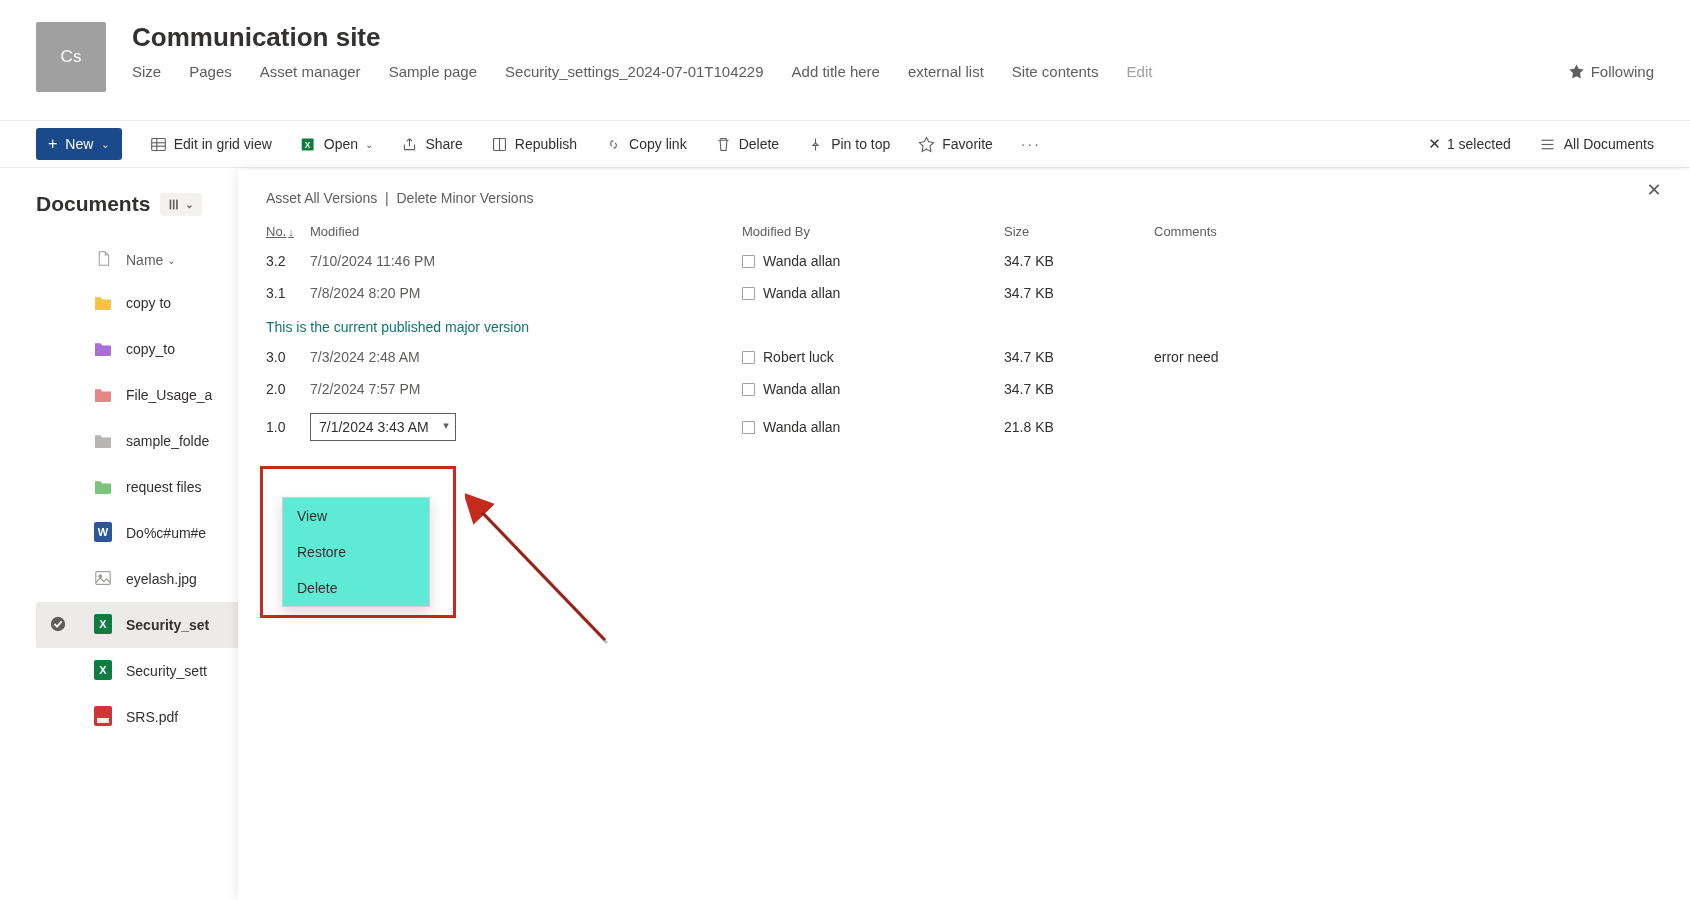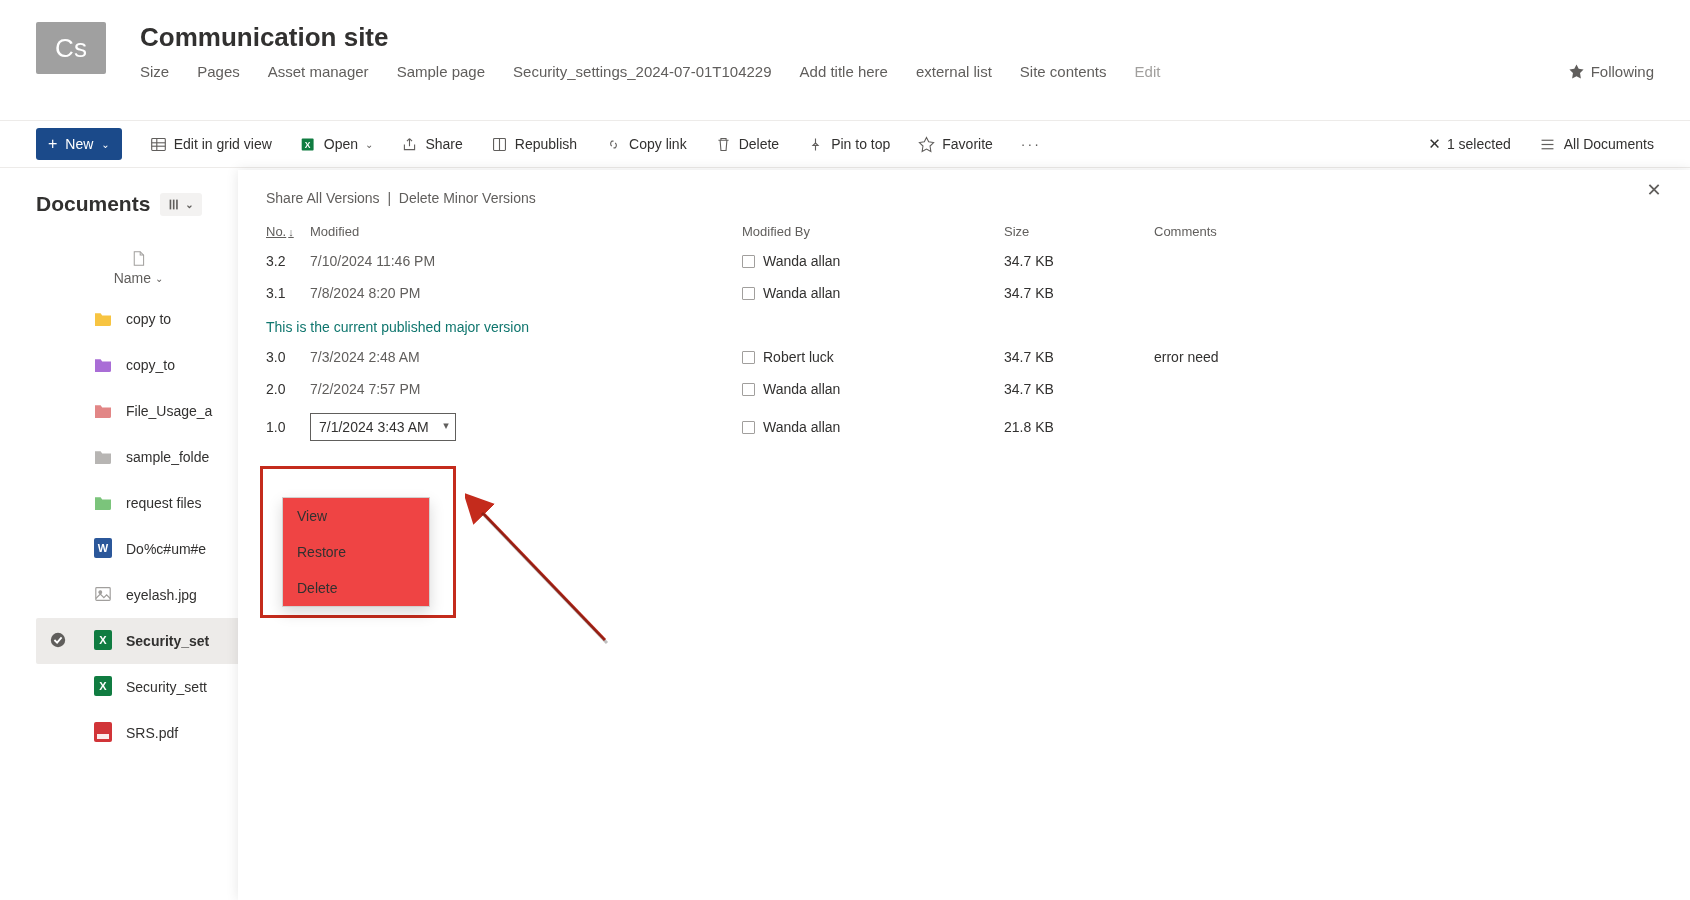--- a/index.html
+++ b/index.html
@@ -1,36 +1,36 @@
 <!DOCTYPE html>
 <html><head>
 <meta charset="utf-8">
 <style>
 * { box-sizing: border-box; margin: 0; padding: 0; }
 body { font-family: "Segoe UI", -apple-system, Arial, sans-serif; font-size: 14px; color: #323130; background: #fff; overflow: hidden; width: 1690px; height: 900px; position: relative; }
 .header { display: flex; align-items: flex-start; padding: 22px 36px 0 36px; height: 120px; }
-.site-logo { width: 70px; height: 52px; background: #a0a0a0; color: #fff; display: flex; align-items: center; justify-content: center; font-size: 26px; border-radius: 2px; flex-shrink: 0; margin-right: 34px; }
+.site-logo { width: 70px; height: 70px; background: #a0a0a0; color: #fff; display: flex; align-items: center; justify-content: center; font-size: 17px; border-radius: 2px; flex-shrink: 0; margin-right: 26px; }
 .site-head { flex: 1; }
 .site-title { font-size: 26px; font-weight: 600; color: #323130; margin-bottom: 10px; }
 .site-nav { display: flex; gap: 28px; }
 .site-nav a { color: #605e5c; text-decoration: none; font-size: 15px; cursor: pointer; }
 .site-nav a.edit { color: #a19f9d; }
 .following { display: flex; align-items: center; gap: 6px; color: #605e5c; font-size: 15px; align-self: center; cursor: pointer; }
 .cmdbar { display: flex; align-items: center; padding: 0 36px; height: 48px; border-top: 1px solid #edebe9; border-bottom: 1px solid #edebe9; gap: 28px; }
 .btn-new { background: #1b4a8a; color: #fff; padding: 7px 12px; border-radius: 3px; display: flex; align-items: center; gap: 8px; font-size: 14px; cursor: pointer; }
 .cmd { display: flex; align-items: center; gap: 7px; color: #323130; cursor: pointer; font-size: 14px; }
 .cmd svg, .cmd .ic { width: 17px; height: 17px; }
 .cmdbar .spacer { flex: 1; }
 .selected-count { display: flex; align-items: center; gap: 6px; color: #323130; cursor: pointer; }
 .alldocs { display: flex; align-items: center; gap: 8px; color: #323130; cursor: pointer; }
 .content { padding: 24px 36px; }
 .lib-title { font-size: 21px; font-weight: 600; display: flex; align-items: center; gap: 10px; margin-bottom: 24px; }
 .lib-title .viewbtn { background: #f3f2f1; border-radius: 3px; padding: 5px 8px; display: flex; align-items: center; gap: 4px; cursor: pointer; }
 .doclist { }
-.doc-header { display: flex; align-items: center; padding: 10px 0; flex-direction: column; }
+.doc-header { display: flex; align-items: center; padding: 10px 0; }
 .col-check { width: 44px; text-align: center; }
 .col-icon { width: 46px; text-align: center; }
 .col-name { flex: 1; color: #605e5c; font-size: 14px; display: flex; align-items: center; gap: 4px; cursor: pointer; }
 .doc-row { display: flex; align-items: center; height: 46px; border-radius: 2px; }
 .doc-row.selected { background: #edebe9; }
 .doc-name { color: #323130; font-size: 14px; }
 .doc-row.selected .doc-name { font-weight: 600; }
 
 .dialog { position: absolute; top: 170px; left: 238px; right: 0; bottom: 0; background: #fff; box-shadow: 0 0 12px rgba(0,0,0,0.1); padding: 20px 28px; z-index: 50; }
 .dialog-title { font-size: 21px; font-weight: 600; margin-bottom: 22px; }
@@ -50,21 +50,21 @@
 .pbox { width: 13px; height: 13px; border: 1px solid #a19f9d; border-radius: 1px; }
 .vr-date-link { color: #605e5c; cursor: pointer; }
 .vr-sel { position: relative; align-items: center; }
 .vr-sel-box { border: 1px solid #605e5c; padding: 5px 26px 5px 8px; position: relative; display: inline-block; cursor: pointer; }
 .vr-sel-box::after { content: "▾"; position: absolute; right: 6px; top: 5px; font-size: 11px; color: #605e5c; }
 
 .red-rect { position: absolute; border: 3px solid #c42b1c; pointer-events: none; z-index: 80; }
 .red-rect.r1 { top: 466px; left: 260px; width: 196px; height: 152px; }
 .arrow-svg { position: absolute; top: 490px; left: 465px; width: 160px; height: 160px; z-index: 81; pointer-events: none; }
 
-.menu { position: absolute; background: #ef4444; border: 1px solid #d2d0ce; box-shadow: 0 6px 14px rgba(0,0,0,0.15); z-index: 90; width: 148px; }
+.menu { position: absolute; background: #5eead4; border: 1px solid #d2d0ce; box-shadow: 0 6px 14px rgba(0,0,0,0.15); z-index: 90; width: 148px; }
 .menu-item { padding: 10px 14px; font-size: 14px; color: #323130; cursor: pointer; }
 
 .doc-extra { display: flex; padding: 10px 0 0 0; font-size: 14px; color: #605e5c; }
 .doc-extra .ce1 { width: 620px; }
 .doc-extra .ce2 { width: 170px; }
 .doc-extra .ce3 { width: 165px; }
 .doc-extra .ce4 { }
 
 .chev { font-size: 10px; color: #605e5c; }
 </style>
@@ -289,21 +289,21 @@
     <div class="ce3">Robort luck</div>
     <div class="ce4">2.61 MB</div>
   </div>
 </div>
 
 <div class="dialog">
   <div class="dialog-close">
     <span>✕</span>
   </div>
   <div class="dlg-links">
-    <span>Share All Versions</span>
+    <span>Asset All Versions</span>
     &nbsp;|&nbsp;
     <span>Delete Minor Versions</span>
   </div>
   <div class="vtable">
     <div class="vhead">
       <div class="vc-no">
           <span>No.</span>
           <span style="font-size:11px;">↓</span>
         </div>
       <div class="vc-date">Modified</div>

